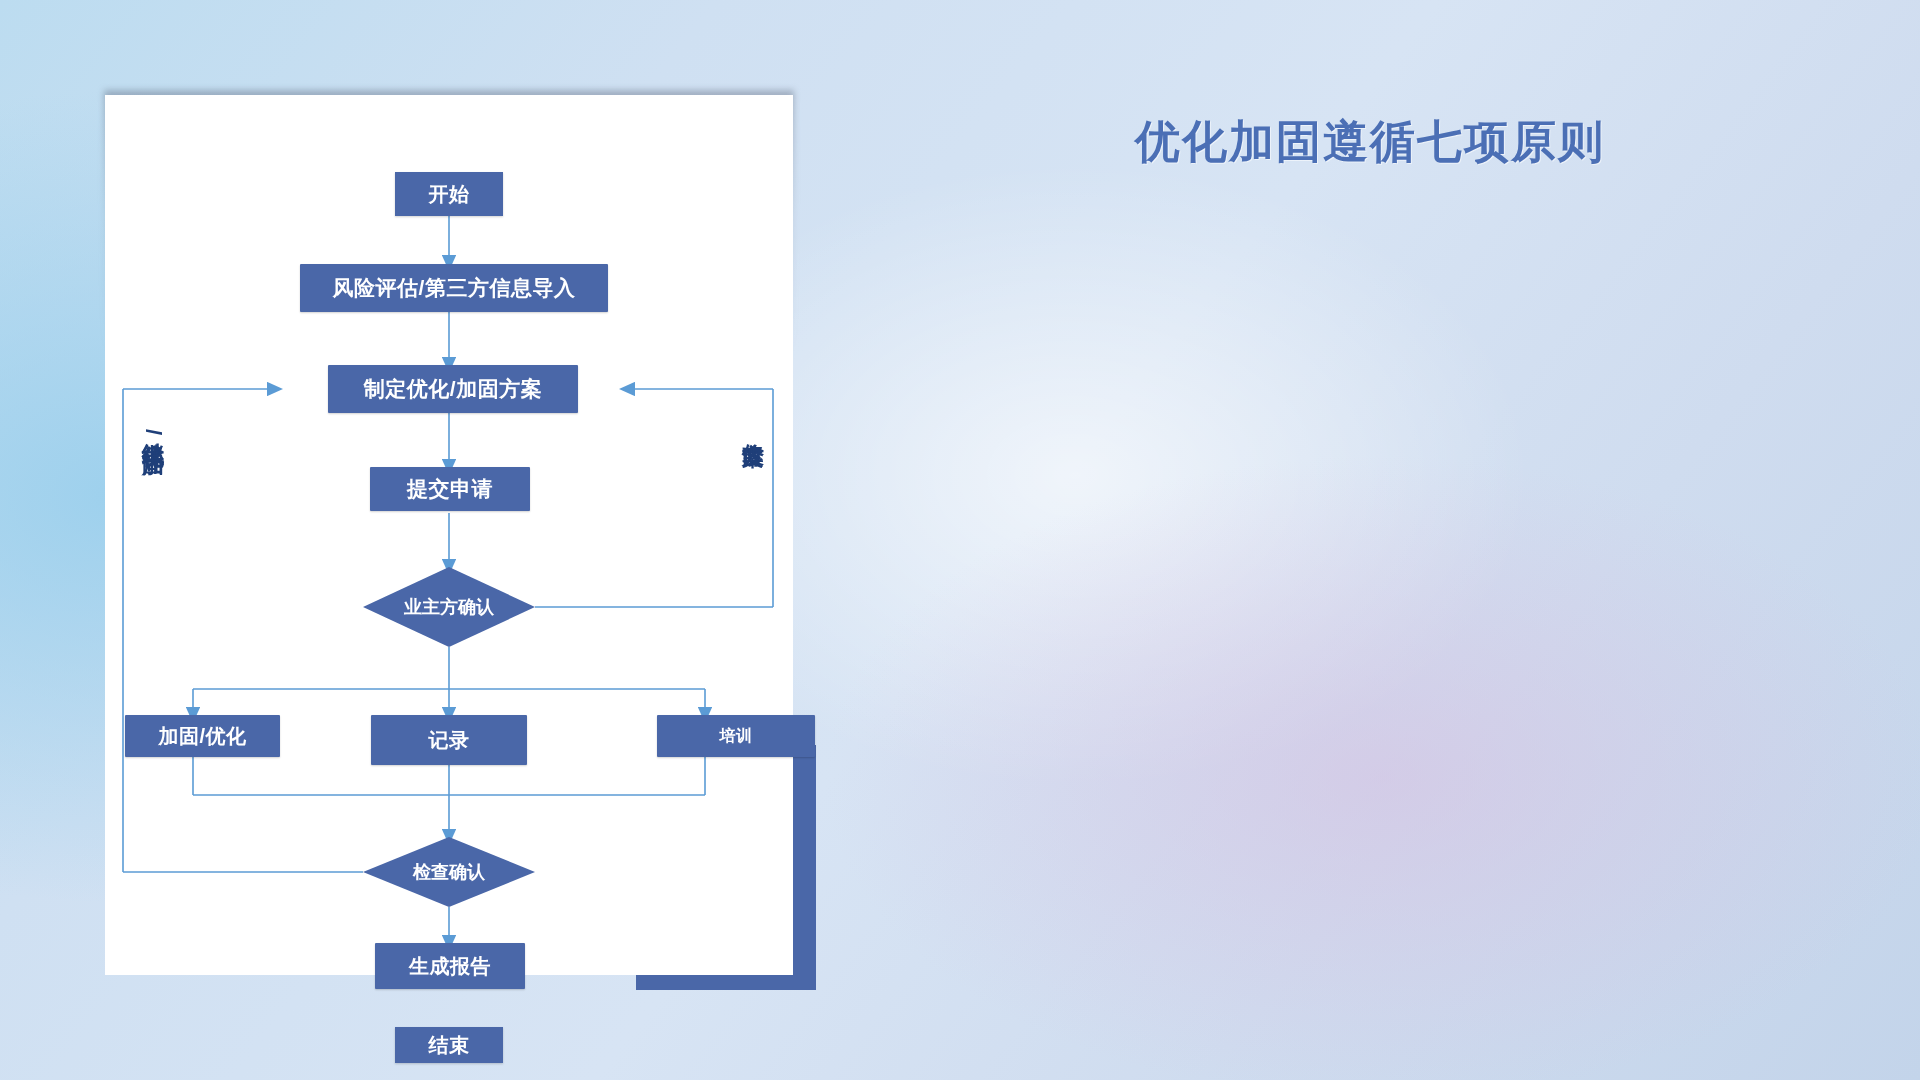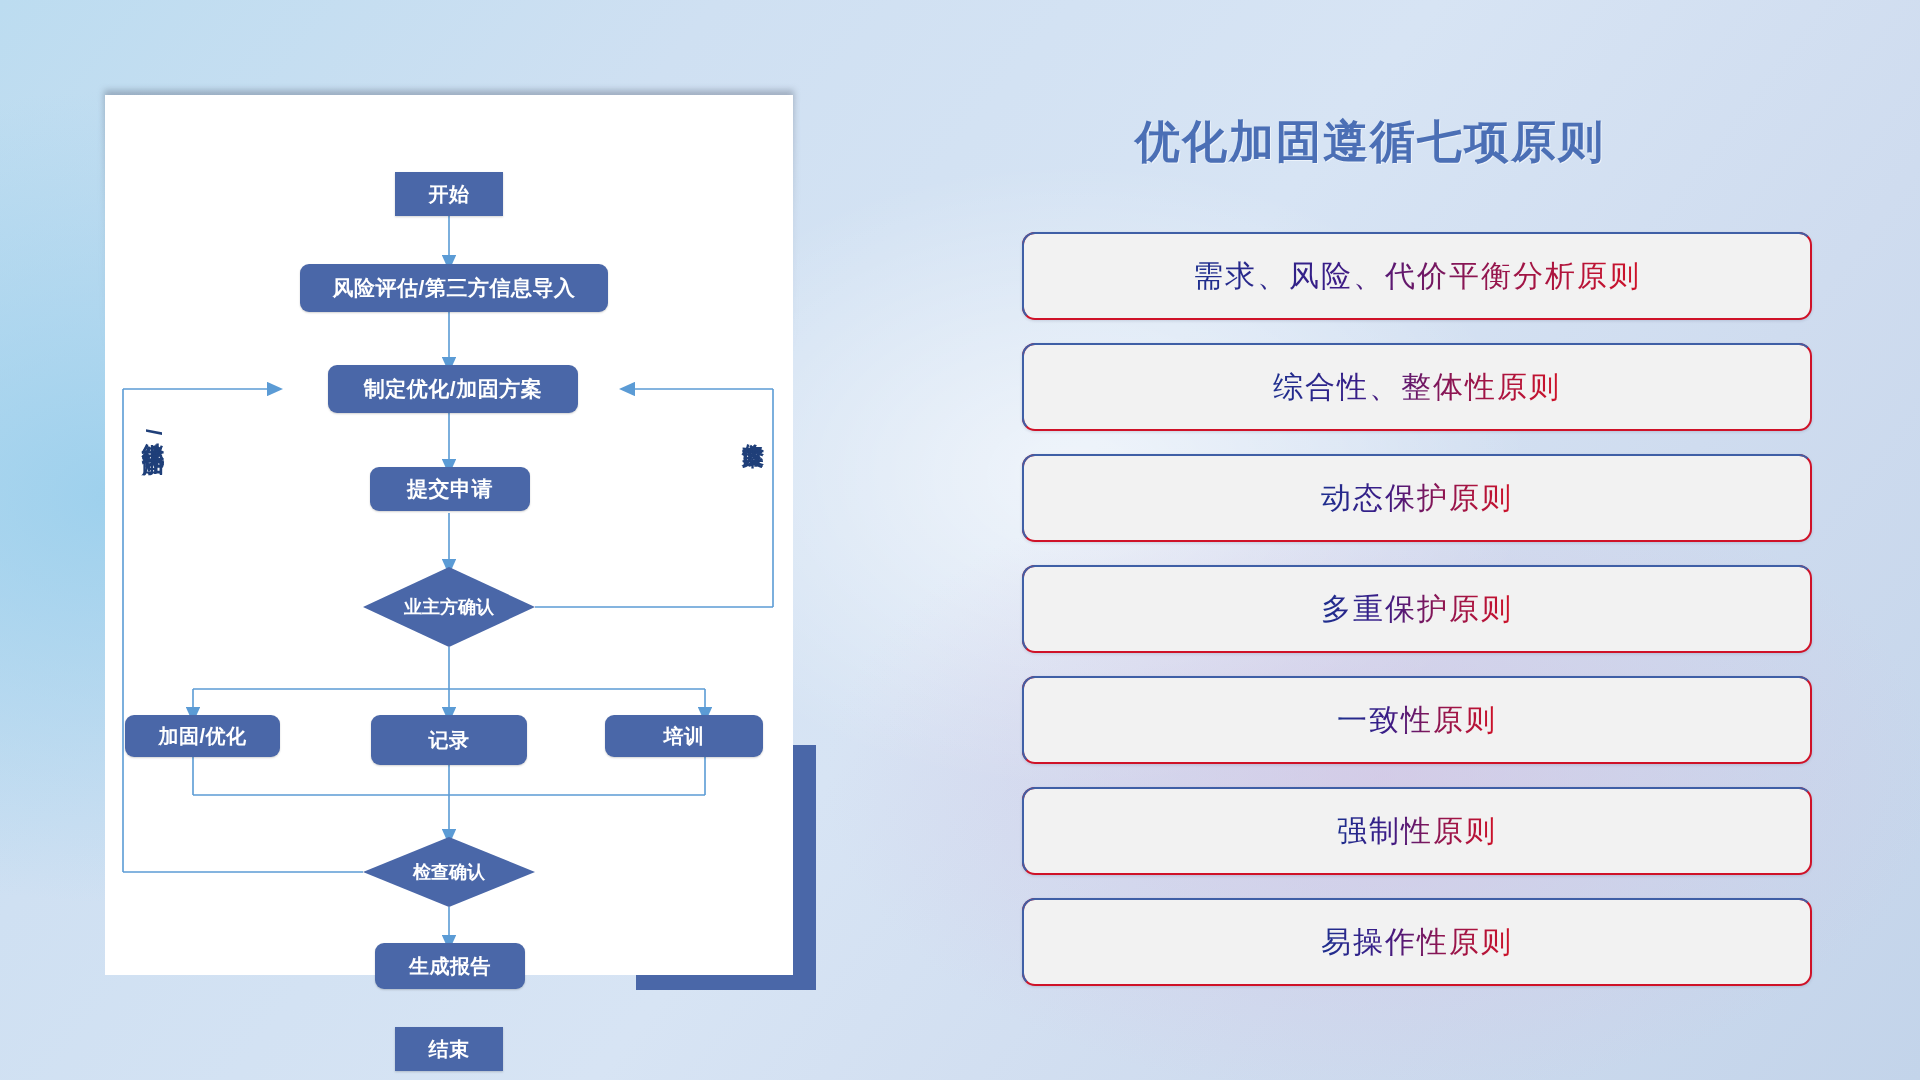--- a/index.html
+++ b/index.html
@@ -28,21 +28,21 @@
     filter:blur(3px);
   }
   #flow-card{
     position:absolute;left:105px;top:95px;width:688px;height:880px;
     background:#ffffff;
   }
   #flow-svg{position:absolute;left:0;top:0;}
 
   .node{
     position:absolute;display:flex;align-items:center;justify-content:center;
-    background:#4a67a8;color:#ffffff;border-radius:9px;
+    background:#4a67a8;color:#ffffff;border-radius:1px;
     font-weight:bold;letter-spacing:.5px;
     box-shadow:0 1px 2px rgba(0,0,0,.18);
     box-sizing:border-box;
   }
   .node.term{border-radius:0;}
   .diamond-wrap{position:absolute;}
   .diamond-wrap .dlabel{
     position:absolute;left:0;top:0;width:100%;height:100%;
     display:flex;align-items:center;justify-content:center;
     color:#ffffff;font-weight:bold;
@@ -163,74 +163,49 @@
     </div>
 
     <div class="node" style="left:20px;top:620px;width:155px;height:42px;font-size:20px;">
       <span>加固/优化</span>
     </div>
 
     <div class="node" style="left:266px;top:620px;width:156px;height:50px;font-size:20px;">
       <span>记录</span>
     </div>
 
-    <div class="node" style="left:500px;top:620px;width:158px;height:42px;font-size:20px;">
+    <div class="node" style="left:552px;top:620px;width:158px;height:42px;font-size:16px;">
       <span>培训</span>
     </div>
 
     <div class="diamond-wrap" style="left:258px;top:742px;width:172px;height:70px;">
       <svg width="172" height="70">
         <polygon points="86,0 172,35 86,70 0,35" fill="#4a67a8"></polygon>
       </svg>
       <div class="dlabel" style="font-size:18px;">
         <span>检查确认</span>
       </div>
     </div>
 
     <div class="node" style="left:270px;top:848px;width:150px;height:46px;font-size:20px;justify-content:center;">
       <span>生成报告</span>
     </div>
 
-    <div class="node term" style="left:290px;top:932px;width:108px;height:44px;font-size:20px;">
+    <div class="node term" style="left:290px;top:932px;width:108px;height:36px;font-size:20px;">
       <span>结束</span>
     </div>
 
     <div class="vlabel slash" style="left:30px;top:330px;width:30px;font-size:22px;">
       <span>继续优化/加固</span>
     </div>
 
     <div class="vlabel" style="left:630px;top:330px;width:30px;font-size:22px;">
       <span>方案修改</span>
     </div>
 
   </div>
 
   <div id="panel-title">
     <span>优化加固遵循七项原则</span>
   </div>
 
-  <div id="principle-list">
-
-    <div class="principle">
-      <span class="ptext">需求、风险、代价平衡分析原则</span>
-    </div>
-    <div class="principle">
-      <span class="ptext">综合性、整体性原则</span>
-    </div>
-    <div class="principle">
-      <span class="ptext">动态保护原则</span>
-    </div>
-    <div class="principle">
-      <span class="ptext">多重保护原则</span>
-    </div>
-    <div class="principle">
-      <span class="ptext">一致性原则</span>
-    </div>
-    <div class="principle">
-      <span class="ptext">强制性原则</span>
-    </div>
-    <div class="principle">
-      <span class="ptext">易操作性原则</span>
-    </div>
-
-  </div>
 
 </div>
 
 </body></html>

